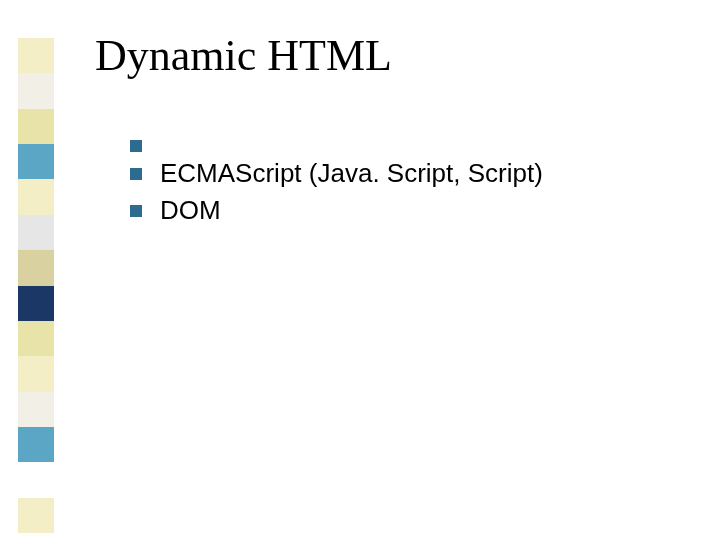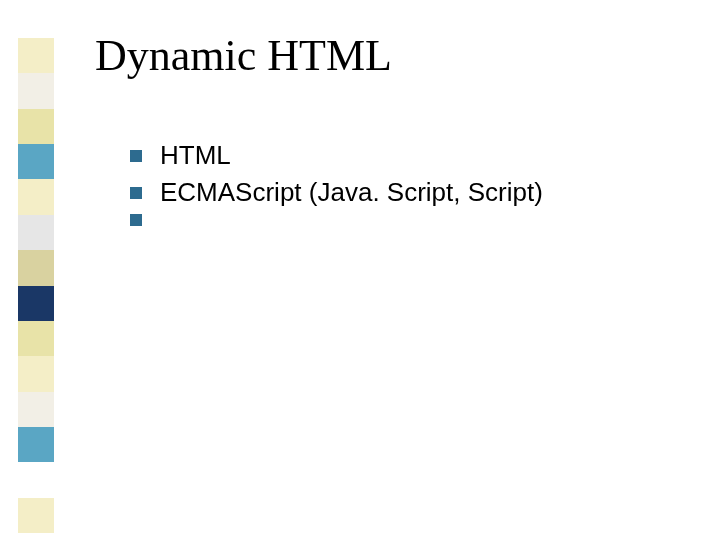--- a/index.html
+++ b/index.html
@@ -74,22 +74,22 @@
   <div class="seg" style="background:#5aa6c4"></div>
   <div class="seg" style="background:#ffffff"></div>
   <div class="seg" style="background:#f4eec7"></div>
 </div>
 
 <h1 class="title">Dynamic HTML</h1>
 
 <div class="content">
   <div class="list-item">
     <div class="bullet"></div>
-    <span class="item-text">HTML</span>
   </div>
   <div class="list-item">
     <div class="bullet"></div>
     <span class="item-text">ECMAScript (Java. Script, Script)</span>
   </div>
   <div class="list-item">
     <div class="bullet"></div>
+    <span class="item-text">DOM</span>
   </div>
 </div>
 
 </body></html>

